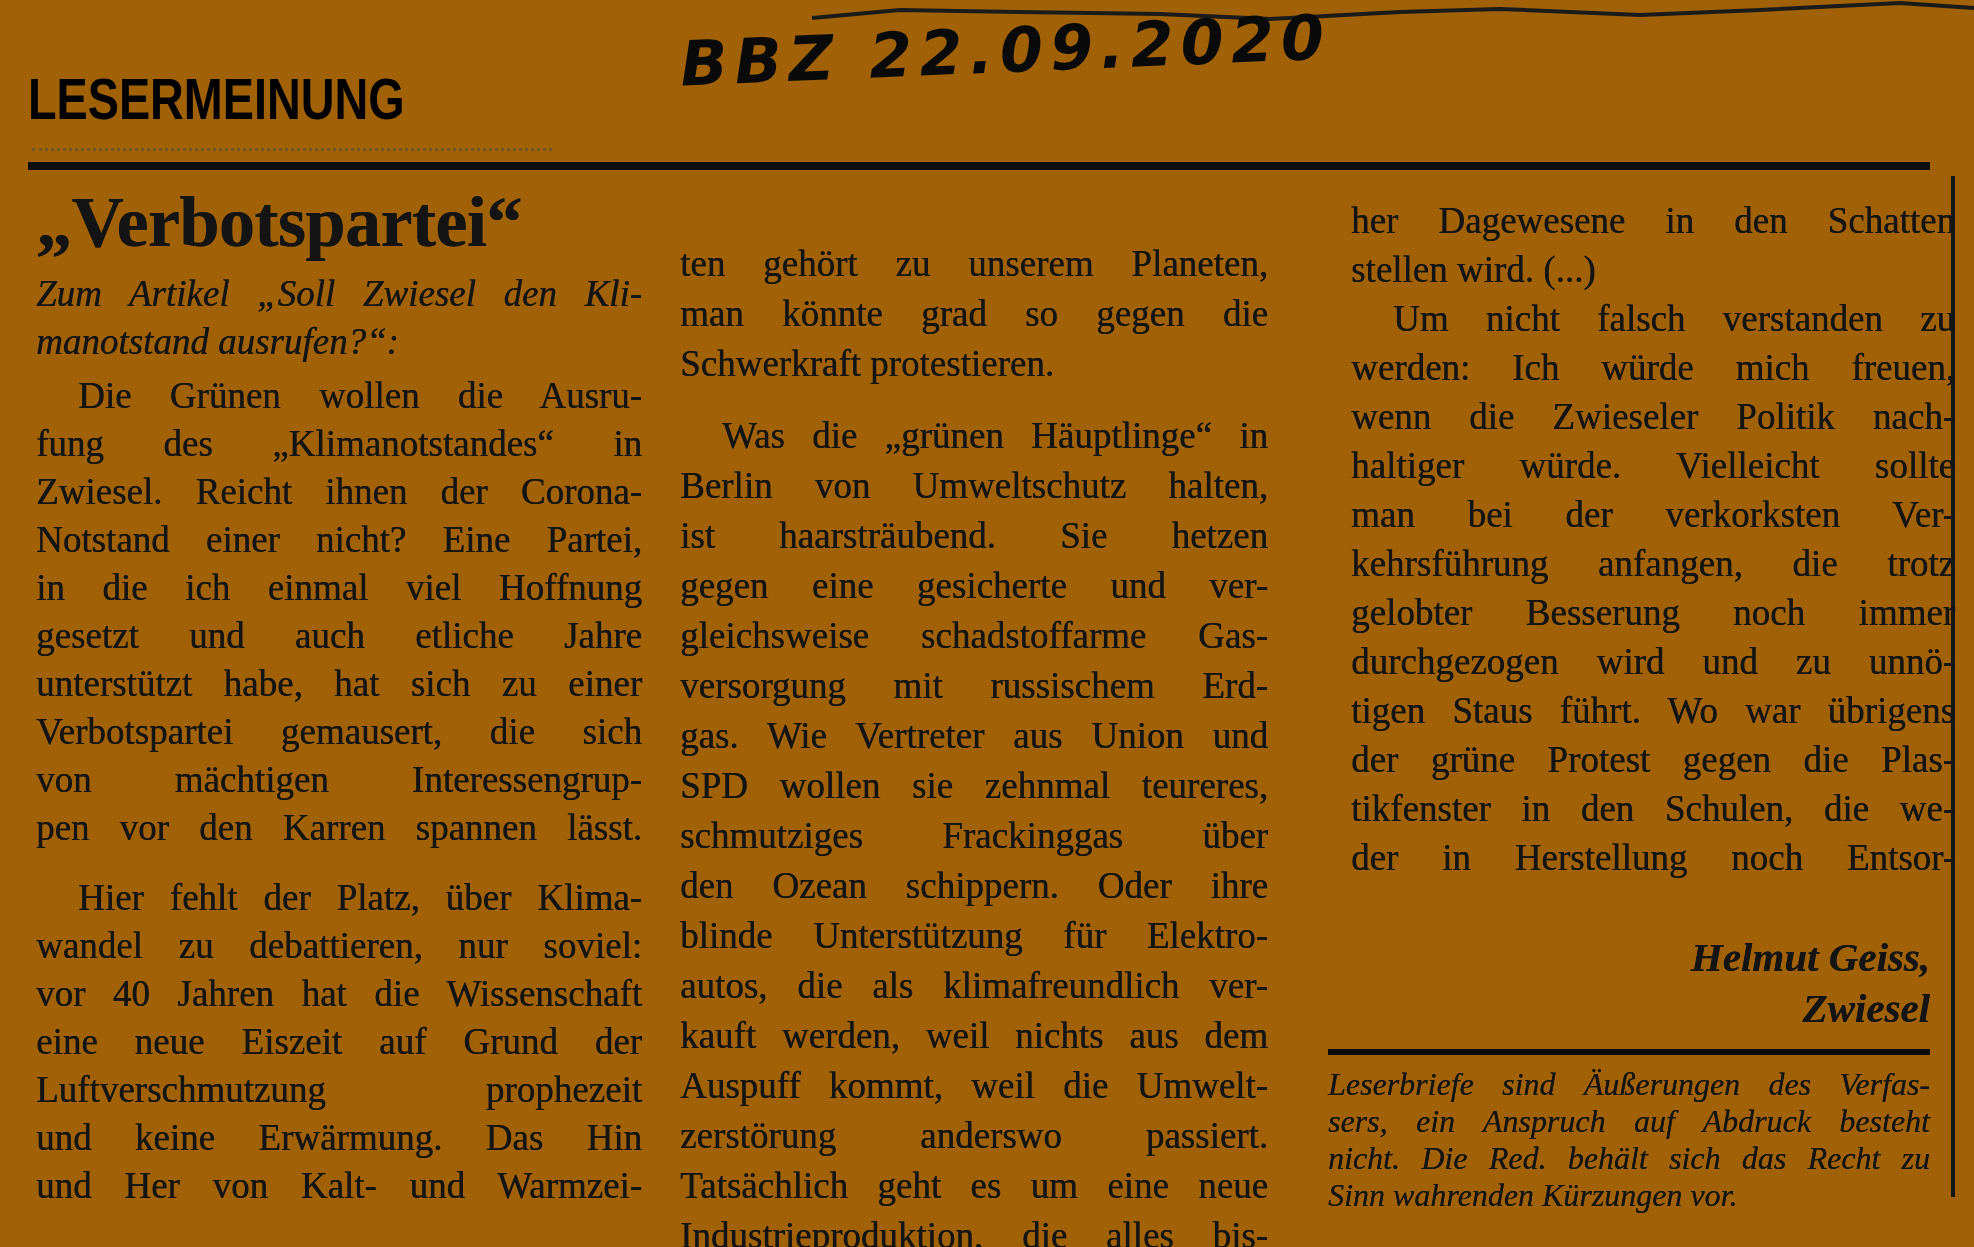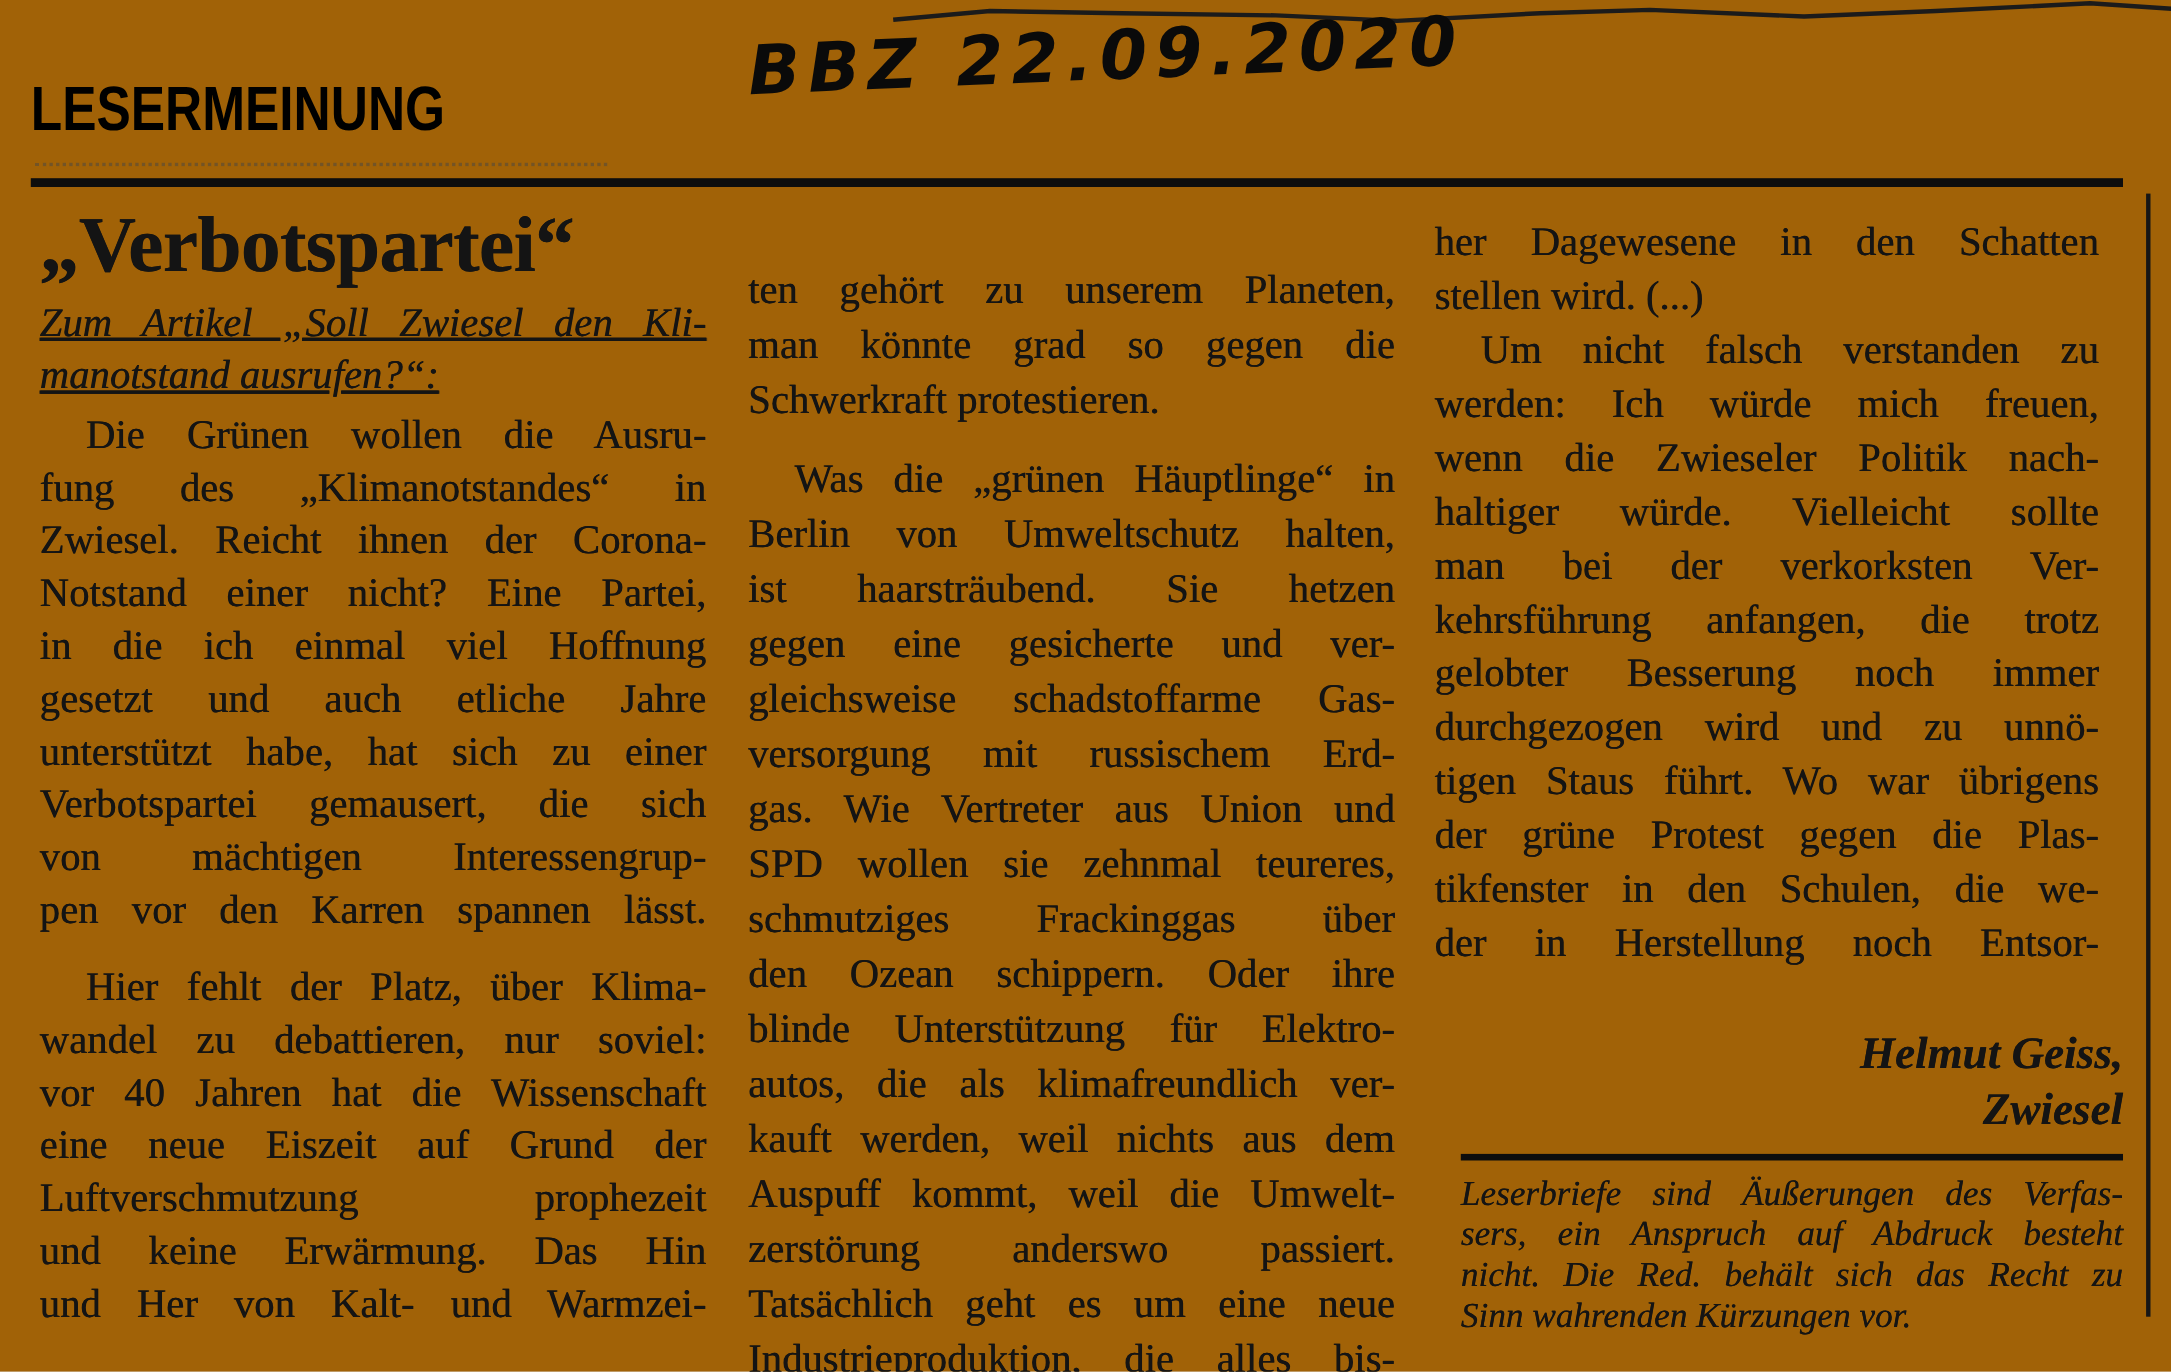--- a/index.html
+++ b/index.html
@@ -19,21 +19,21 @@
 
   
   .artifact-svg{position:absolute;left:0;top:0;pointer-events:none;}
   .vline{position:absolute;left:1951px;top:176px;width:4px;height:1021px;background:#161616;}
 
   
   .col{position:absolute;}
   .title{font-size:72px;line-height:64px;font-weight:bold;letter-spacing:-0.5px;
          text-shadow:.4px 0 0 currentColor;}
   .lede{font-style:italic;font-size:38px;line-height:46px;margin-top:16px;
-        text-shadow:.35px 0 0 currentColor;text-decoration:underline;}
+        text-shadow:.35px 0 0 currentColor;}
   .bline{font-size:37px;text-align:justify;text-align-last:justify;
          text-shadow:.45px 0 0 currentColor;}
   .c1 .bline{line-height:48px;}
   .c2 .bline{line-height:50px;}
   .c3 .bline{line-height:49px;}
   .bline.left{text-align-last:left;}
   .bline.ind{text-indent:42px;}
   .bline.gap{margin-top:22px;}
 
   .sig{position:absolute;left:1328px;top:932px;width:602px;}
@@ -104,21 +104,21 @@
       <div class="bline">den Ozean schippern. Oder ihre</div>
       <div class="bline">blinde Unterstützung für Elektro-</div>
       <div class="bline">autos, die als klimafreundlich ver-</div>
       <div class="bline">kauft werden, weil nichts aus dem</div>
       <div class="bline">Auspuff kommt, weil die Umwelt-</div>
       <div class="bline">zerstörung anderswo passiert.</div>
       <div class="bline">Tatsächlich geht es um eine neue</div>
       <div class="bline">Industrieproduktion, die alles bis-</div>
     </div>
 
-  <div class="col c3" style="left:1304px;top:196px;width:604px;">
+  <div class="col c3" style="left:1351px;top:196px;width:604px;">
       <div class="bline">her Dagewesene in den Schatten</div>
       <div class="bline left">stellen wird. (...)</div>
       <div class="bline ind">Um nicht falsch verstanden zu</div>
       <div class="bline">werden: Ich würde mich freuen,</div>
       <div class="bline">wenn die Zwieseler Politik nach-</div>
       <div class="bline">haltiger würde. Vielleicht sollte</div>
       <div class="bline">man bei der verkorksten Ver-</div>
       <div class="bline">kehrsführung anfangen, die trotz</div>
       <div class="bline">gelobter Besserung noch immer</div>
       <div class="bline">durchgezogen wird und zu unnö-</div>

